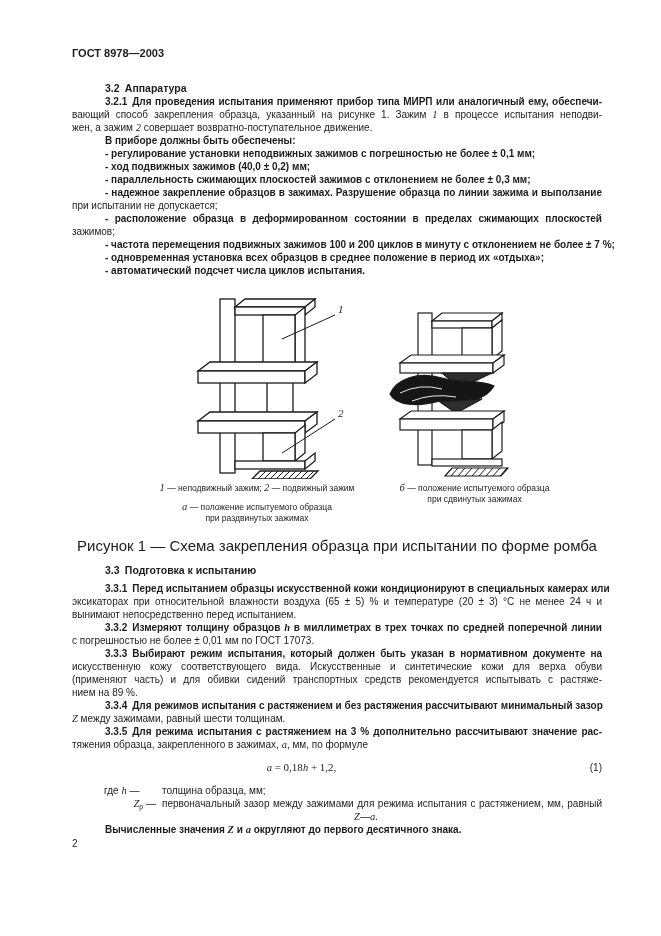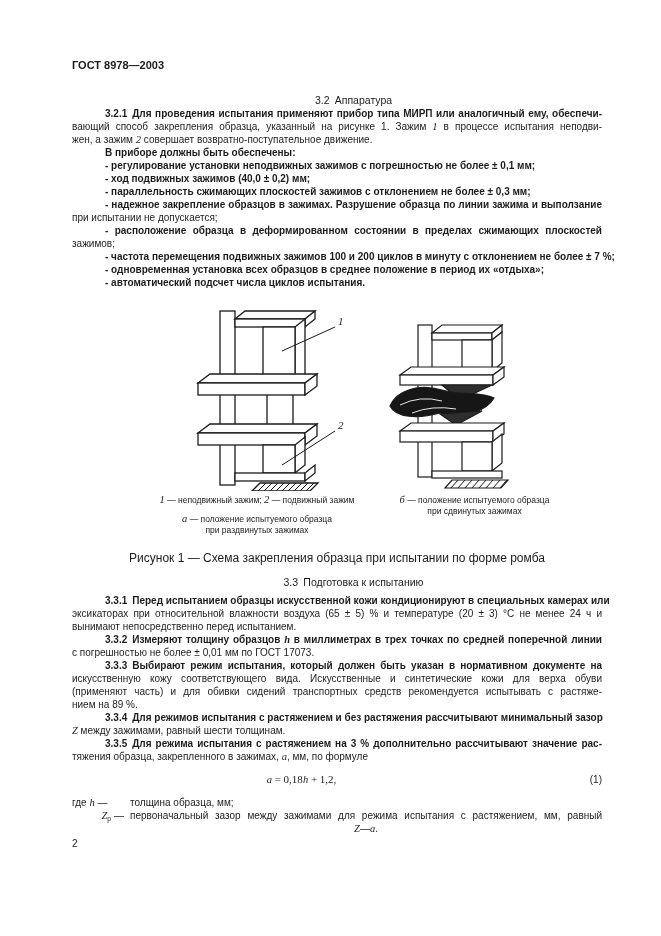--- a/index.html
+++ b/index.html
@@ -3,50 +3,50 @@
 <meta charset="utf-8">
 <style>
   html,body { margin:0; padding:0; background:#888; }
   .page {
     position:relative; width:661px; height:936px; margin:0 auto;
     background:#ffffff; color:#1c1c1c;
     font-family:"Liberation Sans", sans-serif;
     font-size:10px; line-height:13px;
     overflow:hidden;
   }
-  .doc { position:absolute; left:72px; top:58px; width:530px; }
+  .doc { position:absolute; left:72px; top:46px; width:530px; }
   .doc-header { font-weight:bold; font-size:11px; line-height:14px; }
-  .sec-heading { font-weight:normal; font-size:10.5px; line-height:14px; padding-left:33px; margin-top:21px;text-align:center; }
+  .sec-heading { font-weight:bold; font-size:10.5px; line-height:14px; padding-left:33px; margin-top:21px; }
   .sec-heading2 { margin-top:11px; }
   .lines { margin-top:0; }
   .l { height:13px; white-space:nowrap; overflow:visible; }
   .ind { padding-left:33px;font-weight:bold; }
   .j { text-align:justify; text-align-last:justify; }
   i, .var { font-family:"Liberation Serif", serif; font-style:italic; font-size:10.5px; }
   sub { font-size:7px; vertical-align:-2px; line-height:0; }
 
   
   .fig-row { position:relative; height:186px; margin-top:16px; }
   .fig-svg-a { position:absolute; left:84px; top:0; }
   .fig-svg-b { position:absolute; left:312px; top:16px; }
   .fig-caps { position:relative; height:46px; margin-top:3px; font-size:8.5px; line-height:11px; color:#222; }
   .cap-left  { position:absolute; left:40px;  top:0; width:290px; text-align:center; }
   .cap-right { position:absolute; left:295px; top:0; width:215px; text-align:center; }
   .cap-a { margin-top:7px; }
-  .fig-title { text-align:center; font-size:12px; line-height:12px; margin-top:12px; }
+  .fig-title { text-align:center; font-size:15px; line-height:12px; margin-top:12px; }
 
   
   .formula-row { display:flex; align-items:baseline; margin-top:10px; height:16px;gap:31px; }
   .formula { flex:1; text-align:center; font-family:"Liberation Serif", serif; font-size:11px; }
   .formula-num { width:40px; text-align:right; font-size:10px; }
 
   
   .where { margin-top:7px; }
   .wl { display:flex; height:13px; }
-  .wt { flex:0 0 58px; box-sizing:border-box; white-space:nowrap; }
+  .wt { flex:0 0 58px; box-sizing:border-box; white-space:nowrap;margin-left:32px; }
   .wt2 { text-align:right; padding-right:6px; }
   .wx { flex:1; white-space:nowrap; }
   .wxj { text-align:justify; text-align-last:justify; }
   .wcont { padding-left:58px;text-align:center; }
 
   .page-num { position:absolute; left:72px; top:837px; font-size:10px; }
 </style>
 </head>
 <body>
 
@@ -172,18 +172,19 @@
     <div class="where">
       <div class="wl">
         <span class="wt">где <i>h</i> —</span>
         <span class="wx">толщина образца, мм;</span>
       </div>
       <div class="wl">
         <span class="wt wt2"><i>Z</i><sub>р</sub> —</span>
         <span class="wx wxj">первоначальный зазор между зажимами для режима испытания с растяжением, мм, равный</span>
       </div>
       <div class="l wcont"><i>Z</i>—<i>a</i>.</div>
+      <div class="l ind">Вычисленные значения <i>Z</i> и <i>а</i> округляют до первого десятичного знака.</div>
     </div>
 
   </div>
 
   <div class="page-num">2</div>
 </div>
 
 </body></html>

